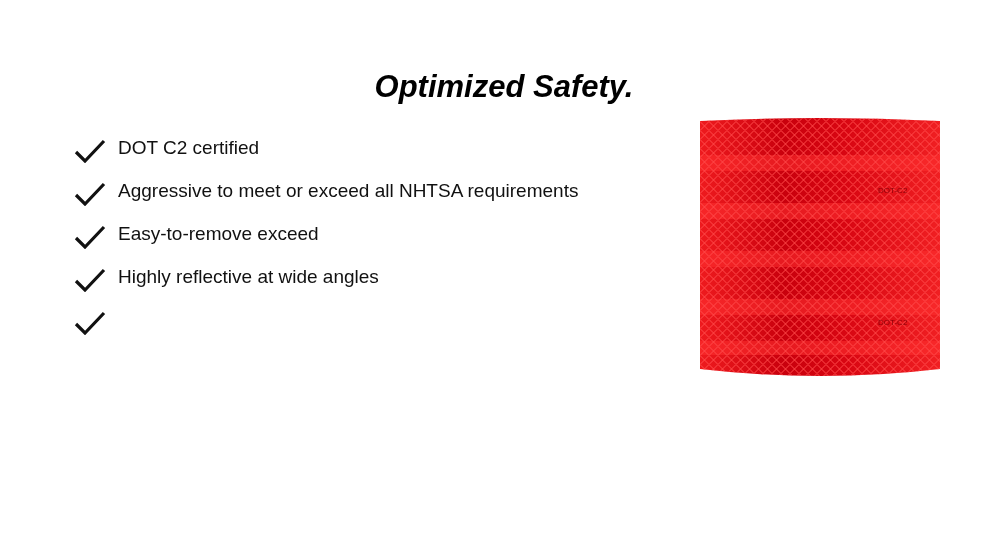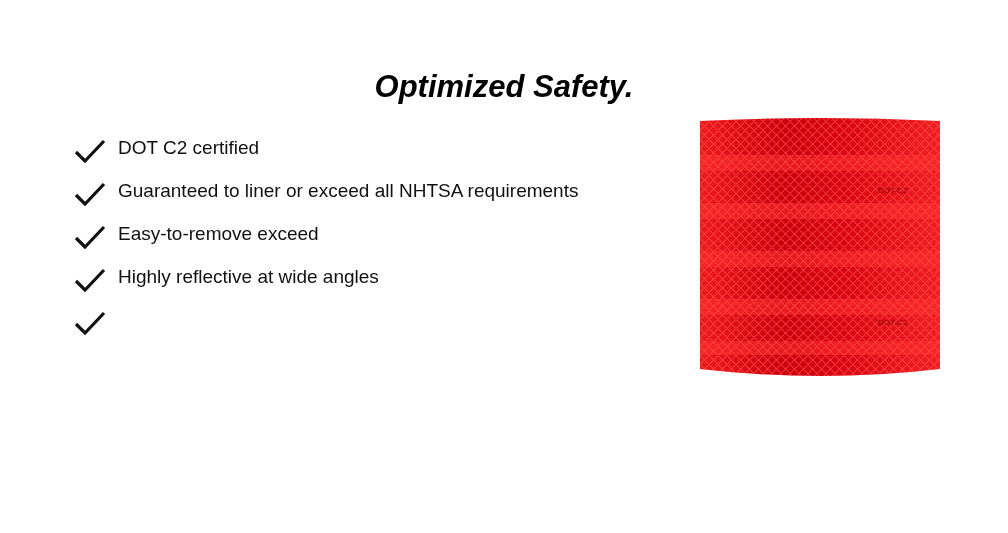--- a/index.html
+++ b/index.html
@@ -28,21 +28,21 @@
   <li class="feature">
     <svg class="check" viewBox="0 0 32 24">
         <path d="M2 13 L11 22 L30 2" fill="none" stroke="#111" stroke-width="3.2" stroke-linejoin="miter"></path>
       </svg>
     <span class="text">DOT C2 certified</span>
   </li>
   <li class="feature">
     <svg class="check" viewBox="0 0 32 24">
         <path d="M2 13 L11 22 L30 2" fill="none" stroke="#111" stroke-width="3.2"></path>
       </svg>
-    <span class="text">Guaranteed to liner or exceed all NHTSA requirements</span>
+    <span class="text">Aggressive to meet or exceed all NHTSA requirements</span>
   </li>
   <li class="feature">
     <svg class="check" viewBox="0 0 32 24">
         <path d="M2 13 L11 22 L30 2" fill="none" stroke="#111" stroke-width="3.2"></path>
       </svg>
     <span class="text">Easy-to-remove exceed</span>
   </li>
   <li class="feature">
     <svg class="check" viewBox="0 0 32 24">
         <path d="M2 13 L11 22 L30 2" fill="none" stroke="#111" stroke-width="3.2"></path>

